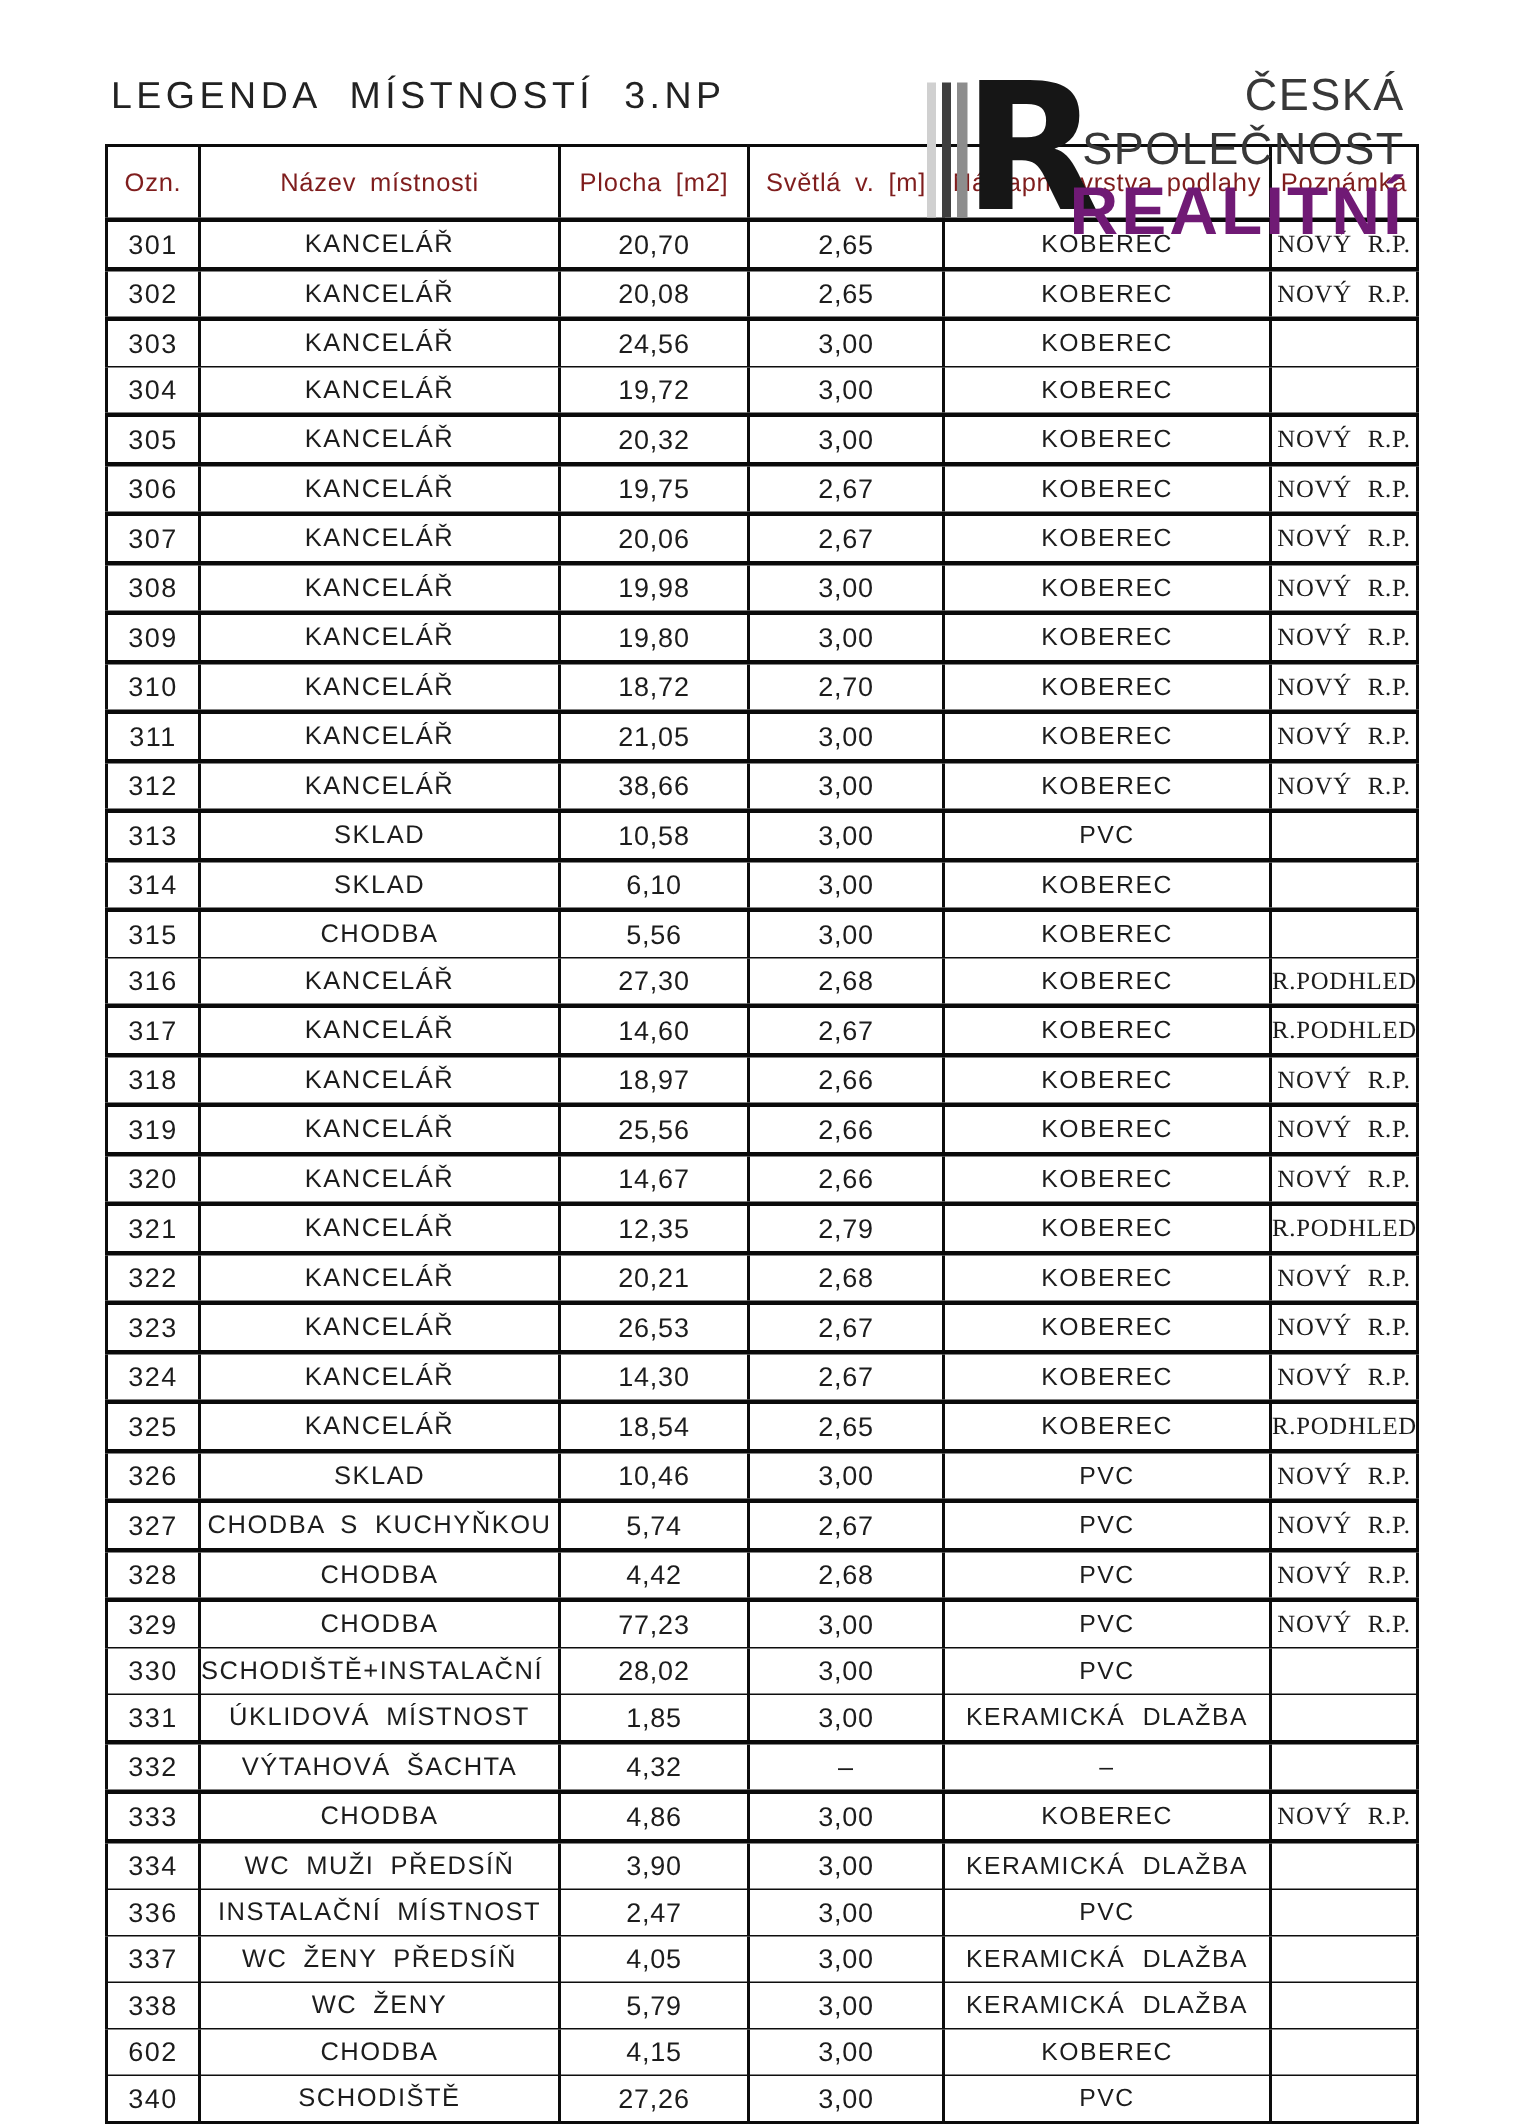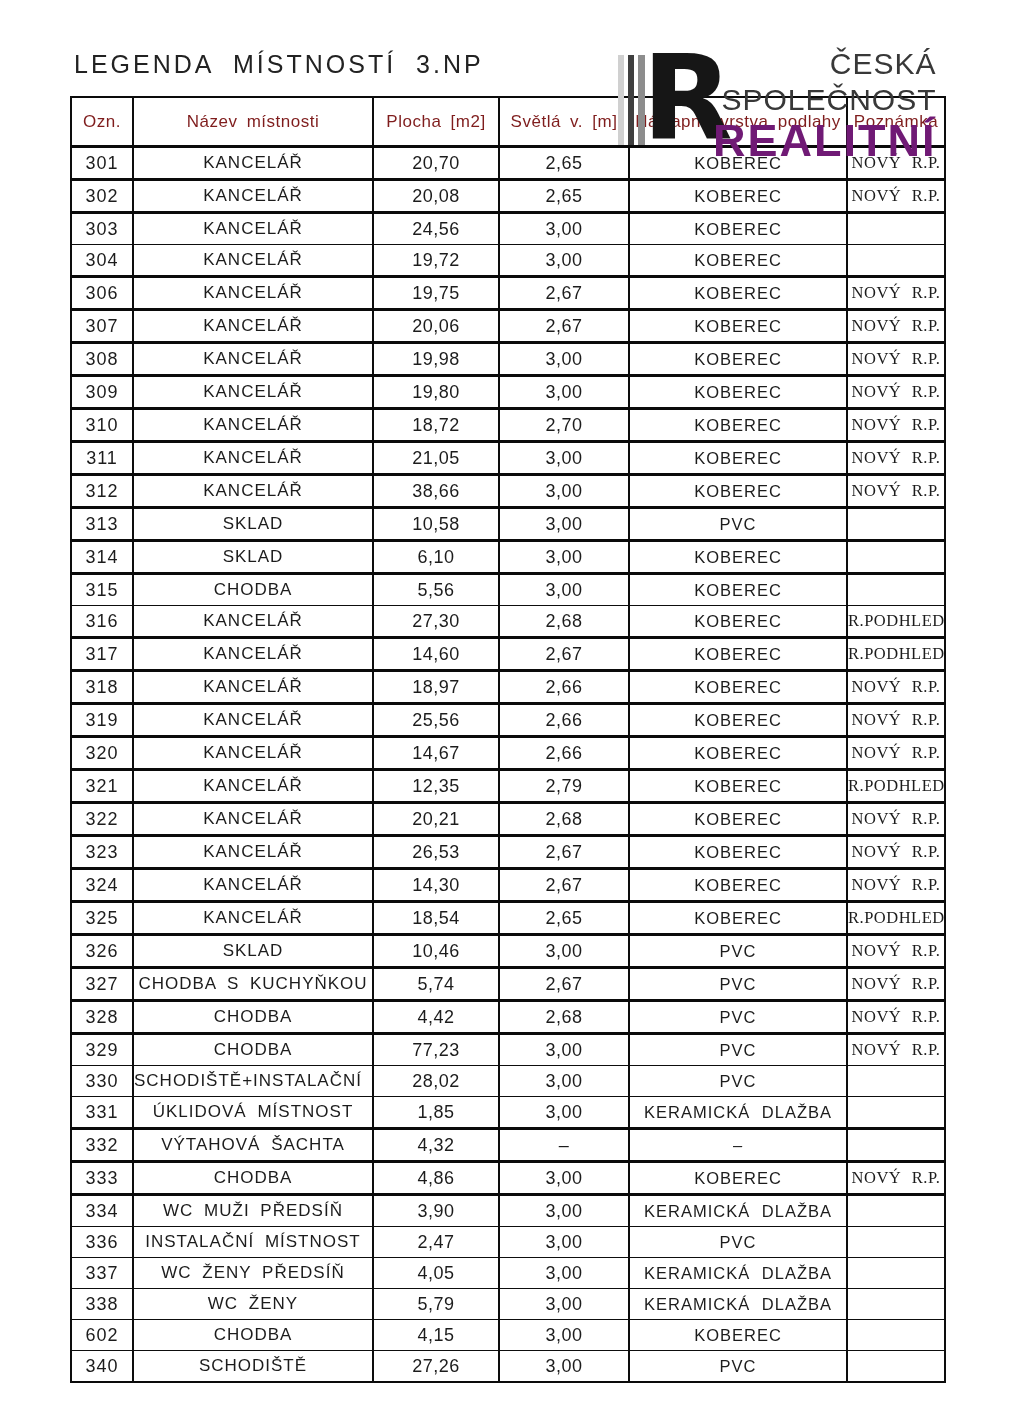--- a/index.html
+++ b/index.html
@@ -114,20 +114,28 @@
         </tr>
         <tr class="hb">
           <td class="c-ozn">304</td>
           <td class="c-nazev">KANCELÁŘ</td>
           <td class="c-num">19,72</td>
           <td class="c-num">3,00</td>
           <td class="c-vrstva">KOBEREC</td>
           <td class="c-pozn"></td>
         </tr>
         <tr class="hb">
+          <td class="c-ozn">305</td>
+          <td class="c-nazev">KANCELÁŘ</td>
+          <td class="c-num">20,32</td>
+          <td class="c-num">3,00</td>
+          <td class="c-vrstva">KOBEREC</td>
+          <td class="c-pozn">NOVÝ R.P.</td>
+        </tr>
+        <tr class="hb">
           <td class="c-ozn">306</td>
           <td class="c-nazev">KANCELÁŘ</td>
           <td class="c-num">19,75</td>
           <td class="c-num">2,67</td>
           <td class="c-vrstva">KOBEREC</td>
           <td class="c-pozn">NOVÝ R.P.</td>
         </tr>
         <tr class="hb">
           <td class="c-ozn">307</td>
           <td class="c-nazev">KANCELÁŘ</td>

